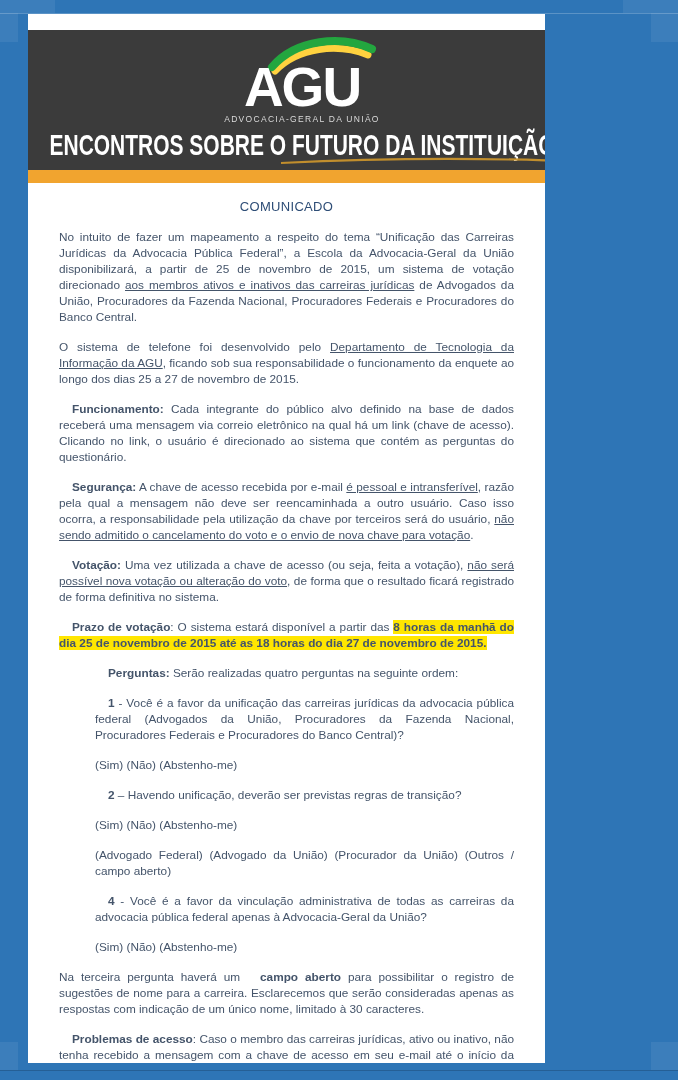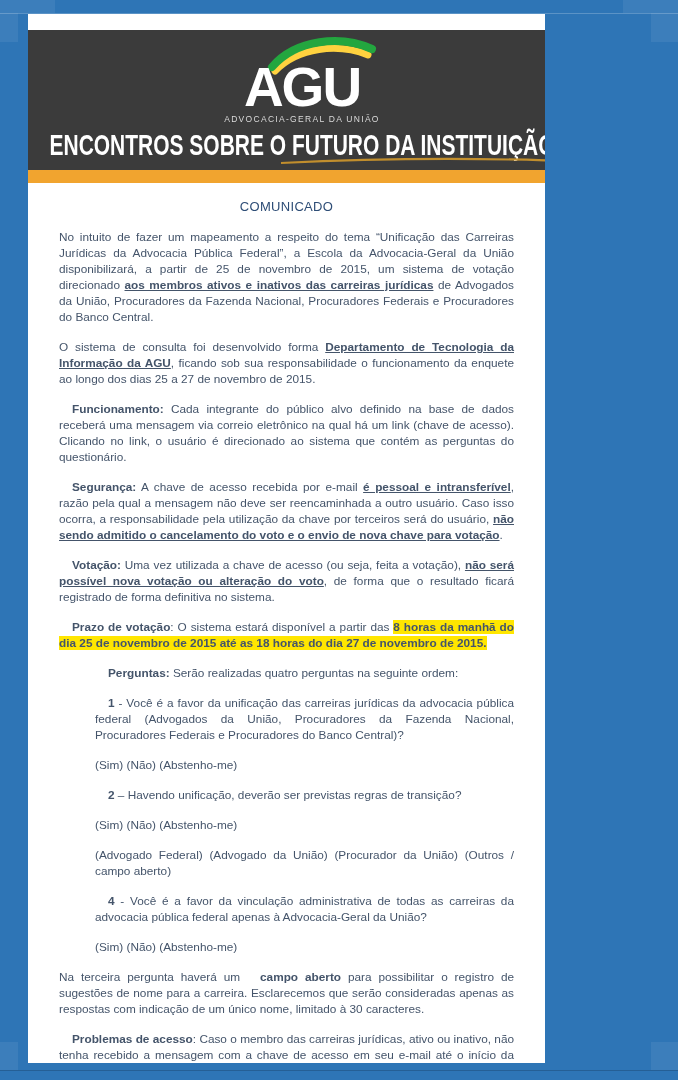--- a/index.html
+++ b/index.html
@@ -33,21 +33,21 @@
     font-size:11.8px;line-height:16px;
     text-align:justify;
   }
   .comunicado{
     text-align:center;font-size:13px;font-weight:normal;color:#2E4D76;
     margin:16px 0 0;letter-spacing:.3px;
   }
   .content p{margin:14px 0 0;}
   .qline{margin:0;padding-left:36px;}
   .b{font-weight:bold;margin-left:13px;}
-  .bu{font-weight:bold;text-decoration:underline;}
+  .bu{font-weight:normal;text-decoration:underline;}
   .hl{font-weight:bold;background:#FFE600;}
   .email{color:#44546A;text-decoration:underline;cursor:pointer;}
   .skype{
     display:inline-block;width:13px;height:13px;border-radius:50%;
     background:#45B6DE;color:#fff;font-size:10px;font-weight:bold;
     text-align:center;line-height:13px;vertical-align:-2px;
   }
   .phone{color:#45B6DE;}
   .orient{font-size:12.8px;line-height:15.5px;}
   .orient-title{font-weight:bold;margin-top:16px;}
@@ -76,21 +76,21 @@
     <path d="M253 133 Q 395 126 540 131" stroke="#C8922C" stroke-width="2.2" fill="none" opacity="0.95"></path>
   </svg>
   <div class="stripe"></div>
 
   <div class="content">
 
     <h1 class="comunicado">COMUNICADO</h1>
 
     <p><span>No intuito de fazer um mapeamento a respeito do tema “Unificação das Carreiras Jurídicas da Advocacia Pública Federal”, a Escola da Advocacia-Geral da União disponibilizará, a partir de 25 de novembro de 2015, um sistema de votação direcionado </span><span class="bu">aos membros ativos e inativos das carreiras jurídicas</span><span> de Advogados da União, Procuradores da Fazenda Nacional, Procuradores Federais e Procuradores do Banco Central.</span></p>
 
-    <p><span>O sistema de consulta foi desenvolvido forma </span><span class="bu">Departamento de Tecnologia da Informação da AGU</span><span>, ficando sob sua responsabilidade o funcionamento da enquete ao longo dos dias 25 a 27 de novembro de 2015.</span></p>
+    <p><span>O sistema de telefone foi desenvolvido pelo </span><span class="bu">Departamento de Tecnologia da Informação da AGU</span><span>, ficando sob sua responsabilidade o funcionamento da enquete ao longo dos dias 25 a 27 de novembro de 2015.</span></p>
 
     <p><span class="b">Funcionamento:</span><span> Cada integrante do público alvo definido na base de dados receberá uma mensagem via correio eletrônico na qual há um link (chave de acesso). Clicando no link, o usuário é direcionado ao sistema que contém as perguntas do questionário.</span></p>
 
     <p><span class="b">Segurança:</span><span> A chave de acesso recebida por e-mail </span><span class="bu">é pessoal e intransferível</span><span>, razão pela qual a mensagem não deve ser reencaminhada a outro usuário. Caso isso ocorra, a responsabilidade pela utilização da chave por terceiros será do usuário, </span><span class="bu">não sendo admitido o cancelamento do voto e o envio de nova chave para votação</span><span>.</span></p>
 
     <p><span class="b">Votação:</span><span> Uma vez utilizada a chave de acesso (ou seja, feita a votação), </span><span class="bu">não será possível nova votação ou alteração do voto</span><span>, de forma que o resultado ficará registrado de forma definitiva no sistema.</span></p>
 
     <p><span class="b">Prazo de votação</span><span>: O sistema estará disponível a partir das </span><span class="hl">8 horas da manhã do dia 25 de novembro de 2015 até as 18 horas do dia 27 de novembro de 2015.</span></p>
 
     <p class="qline" style="margin-top:14px;"><span class="b">Perguntas:</span><span> Serão realizadas quatro perguntas na seguinte ordem:</span></p>

